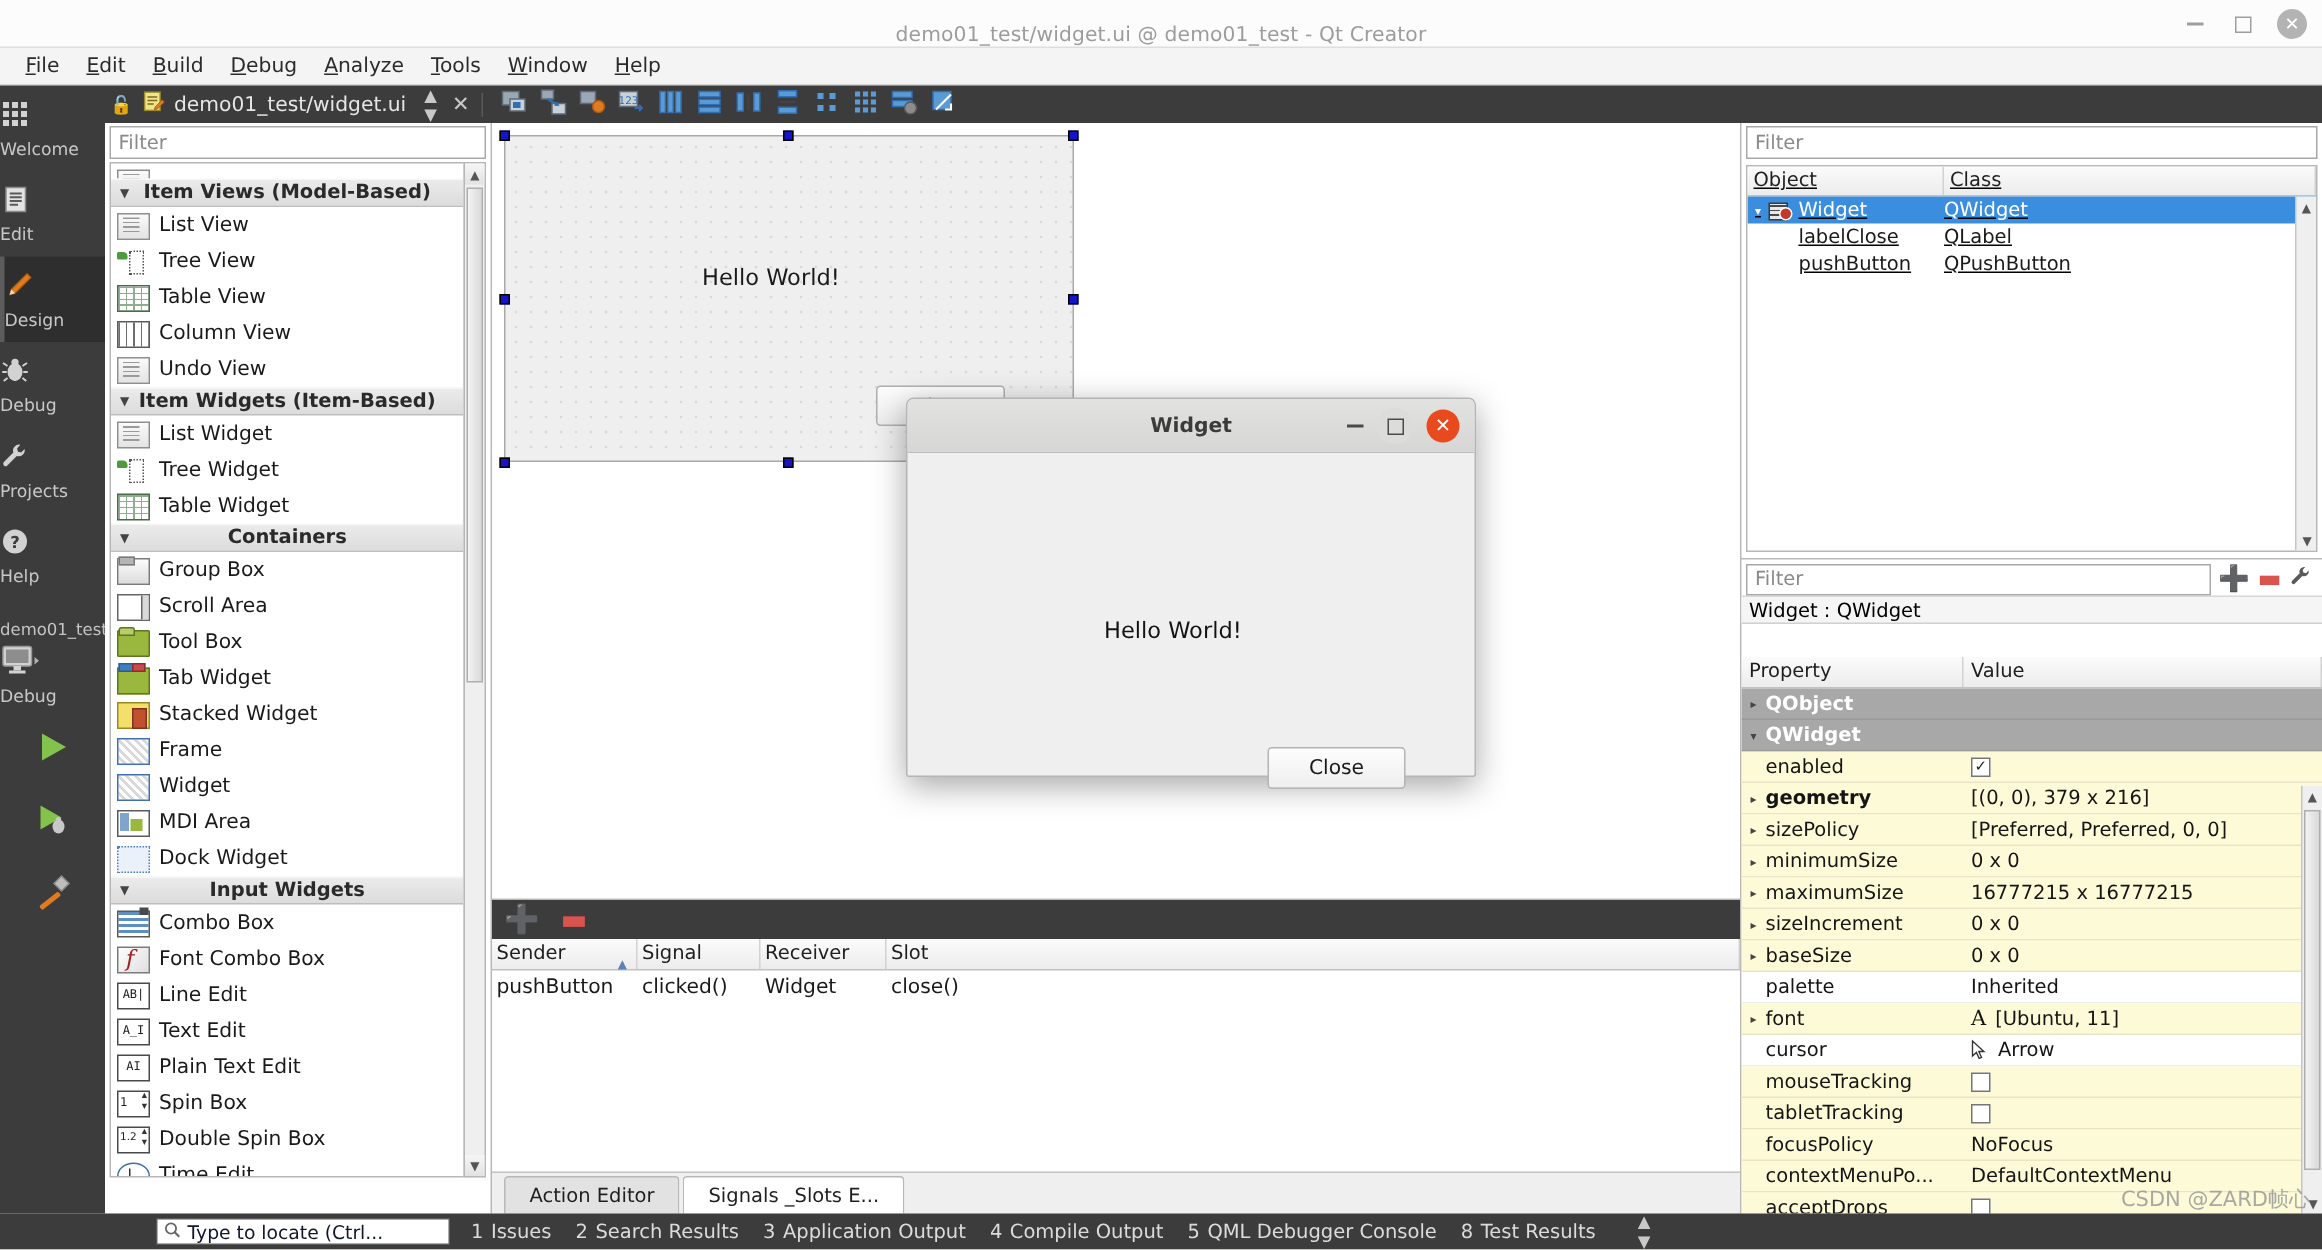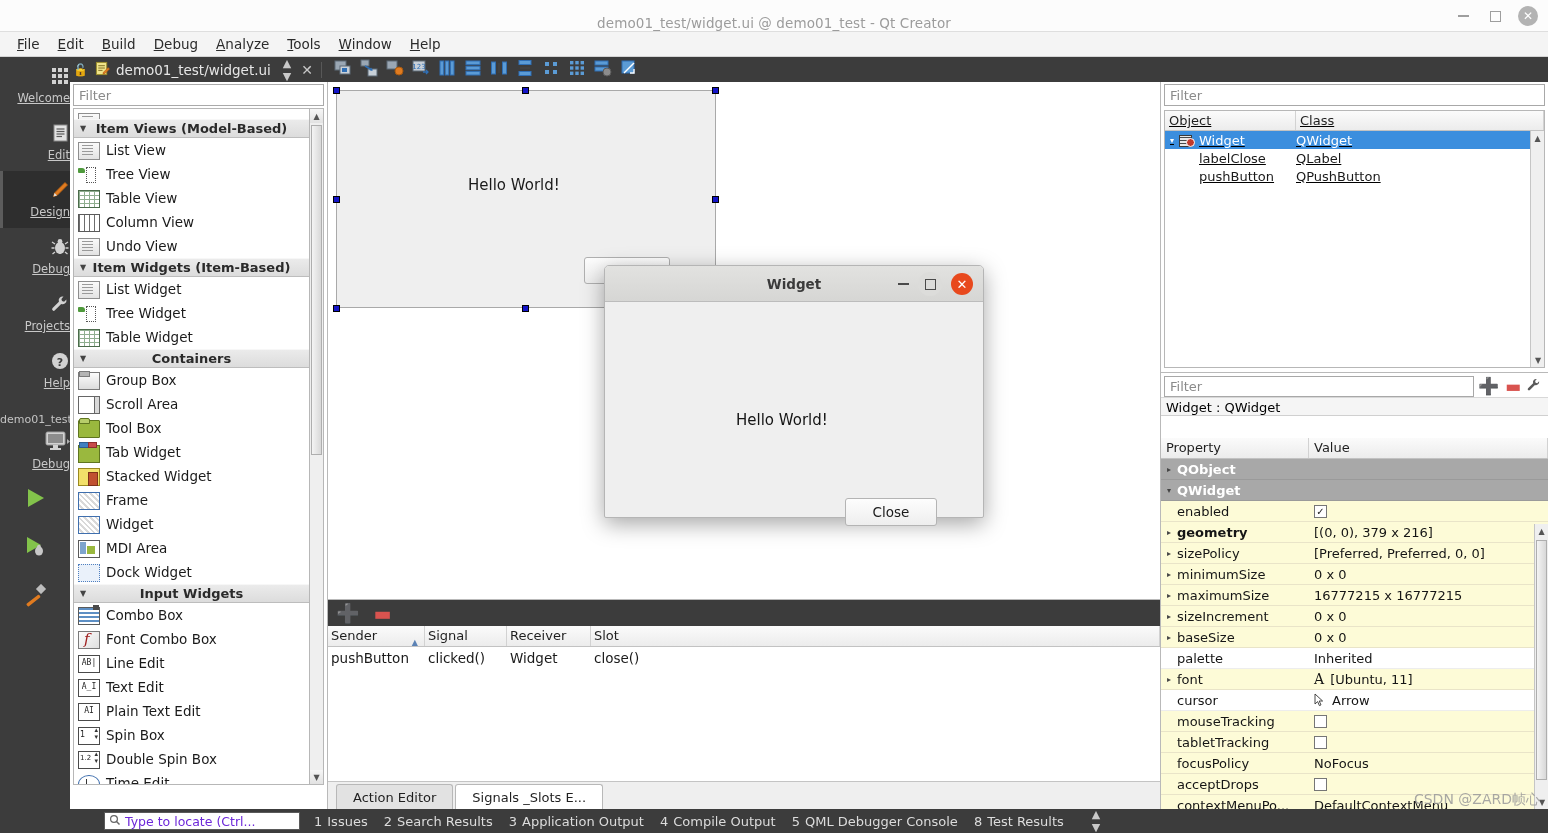--- a/index.html
+++ b/index.html
@@ -40,23 +40,22 @@
   }
   .menubar .mi u { text-decoration: underline; }
 
   
   .modebar {
     position: absolute; left: 0; top: 57px; width: 70px; height: 752px;
     background: #3c3c3c;
   }
   .mode {
     width: 70px; height: 57px; display: flex; flex-direction: column;
-    align-items: flex-end; justify-content: center; gap: 2px; color: #c8c8c8;
+    align-items: flex-start; justify-content: center; gap: 2px; color: #c8c8c8;
     font-size: 11.5px;
-    text-decoration: underline;
   }
   .mode.active { background: #2e2e2e; border-left: 3px solid #5c5c5c; }
   .mode .gl { font-size: 19px; line-height: 20px; color: #d2d2d2; }
   .kitname { color: #c4c4c4; font-size: 11px; text-align: center; margin-top: 14px; }
   .runbtn { width: 70px; height: 48px; display: flex; align-items: center; justify-content: center; }
 
   
   .editorbar {
     position: absolute; left: 70px; top: 57px; width: 1478px; height: 25px;
     background: #3c3c3c; display: flex; align-items: center; color: #e6e6e6;
@@ -263,21 +262,21 @@
   .pvscroll .dn { position: absolute; bottom: 0; width: 14px; }
   .pvscroll .thumb { position: absolute; top: 16px; left: 1px; width: 11px; height: 240px; background: linear-gradient(90deg,#f4f4f4,#d8d8d8); border: 1px solid #aeaeae; }
 
   
   .statusbar {
     position: absolute; left: 0; bottom: 0; width: 1548px; height: 24px;
     background: #3c3c3c; display: flex; align-items: center; color: #d8d8d8; font-size: 13px;
   }
   .locator {
     margin-left: 104px; width: 196px; height: 18px; background: #ffffff; border: 1px solid #5a5a5a;
-    display: flex; align-items: center; padding: 0 4px; gap: 4px; color: #6d28d9; font-size: 12.5px;
+    display: flex; align-items: center; padding: 0 4px; gap: 4px; color: #0f172a; font-size: 12.5px;
   }
   .sb-items { display: flex; align-items: center; margin-left: 14px; gap: 16px; }
   .sb-item { display: flex; gap: 5px; color: #dcdcdc; }
   .sb-num { color: #dcdcdc; }
   .sb-spin { margin-left: 12px; color: #c9c9c9; font-size: 11px; }
 
   .watermark { position: absolute; right: 8px; bottom: 24px; color: #9a9a9a; font-size: 14px; opacity: .85; }
 
   .arrow-cursor { display: inline-block; width: 12px; height: 14px; position: relative; }
 </style>
@@ -917,33 +916,33 @@
         <div class="pk">
             <span class="ind"></span>
             <span>focusPolicy</span>
           </div>
         <div class="pv">NoFocus</div>
       </div>
 
       <div class="prow yellow">
         <div class="pk">
             <span class="ind"></span>
+            <span>contextMenuPo...</span>
+          </div>
+        <div class="pv">DefaultContextMenu</div>
+      </div>
+
+      <div class="prow yellow">
+        <div class="pk">
+            <span class="ind"></span>
             <span>acceptDrops</span>
           </div>
         <div class="pv">
             <span class="cb"></span>
           </div>
-      </div>
-
-      <div class="prow yellow">
-        <div class="pk">
-            <span class="ind"></span>
-            <span>contextMenuPo...</span>
-          </div>
-        <div class="pv">DefaultContextMenu</div>
       </div>
 
       <div class="pvscroll">
         <div class="up">▲</div>
         <div class="thumb"></div>
         <div class="dn">▼</div>
       </div>
     </div>
   </div>
 

